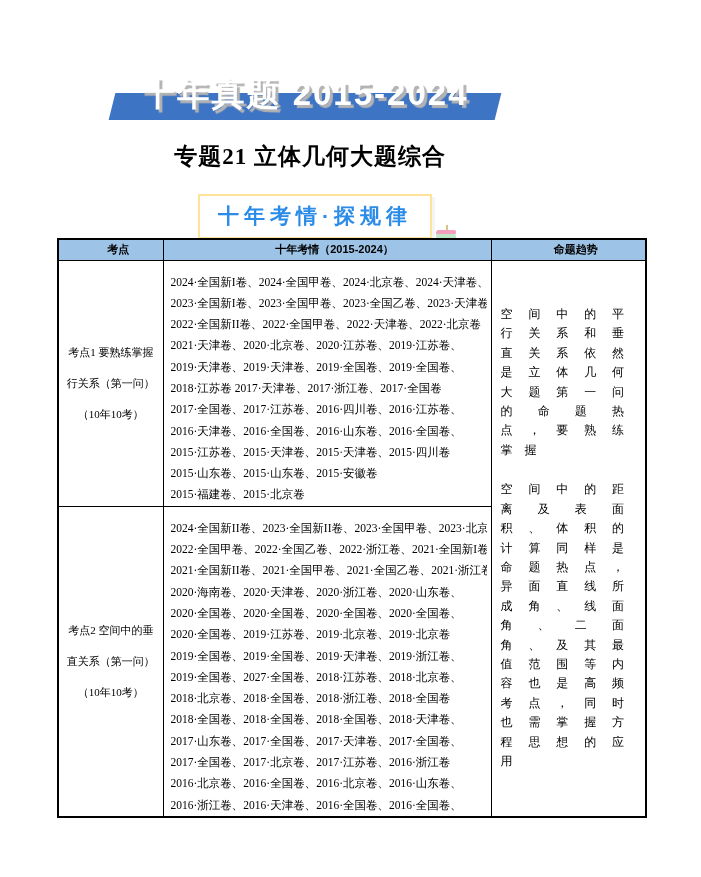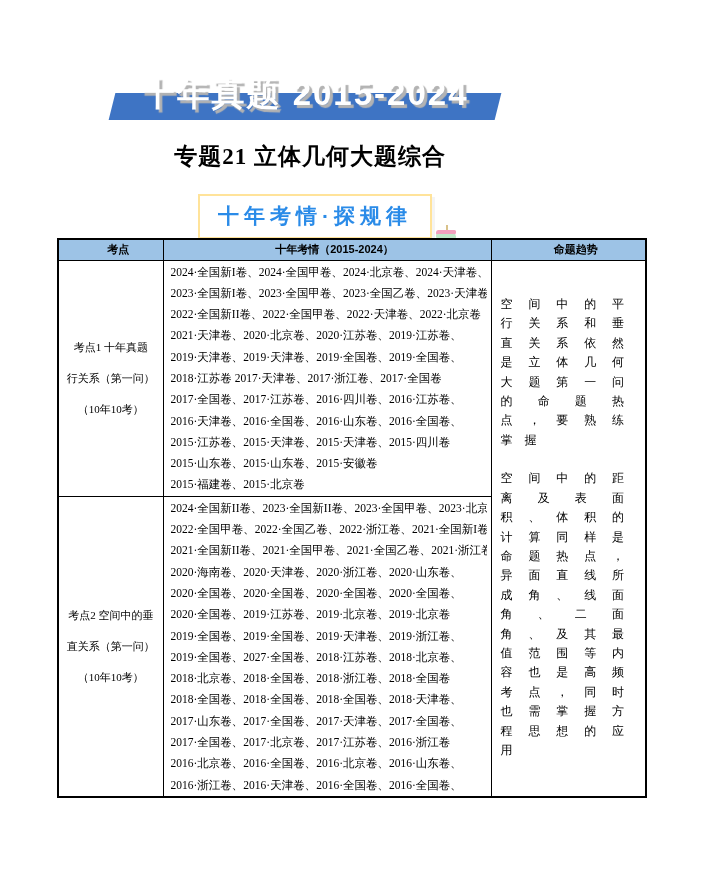--- a/index.html
+++ b/index.html
@@ -40,27 +40,27 @@
   .exam-table th, .exam-table td { border:1px solid #000; vertical-align:middle; }
   .exam-table thead tr { height:21px; }
   .exam-table th { background:#9DC3E6; font-family:"Liberation Sans","DejaVu Sans",sans-serif;
                    font-weight:bold; font-size:11px; text-align:center;padding-left:15px; }
   col.c1 { width:105px; } col.c2 { width:328px; } col.c3 { width:155px; }
 
   tr.row1 { height:235px; }
   tr.row2 { height:299px; }
 
   td.topic-cell { text-align:center; font-size:11px; line-height:31px; padding:0 2px; }
-  td.exam-cell { padding:1px 4px 0 7px;margin-left:20px; }
+  td.exam-cell { padding:11px 4px 0 7px;margin-left:20px; }
   .exam-line { font-size:11.5px; line-height:21.3px; white-space:nowrap; overflow:hidden; }
 
   td.trend-cell { padding:4px 9px;margin-top:32px; }
   .trend-par { font-size:12px; line-height:19.4px; letter-spacing:12px;
                text-align:justify; margin-bottom:20px; }
-  .trend-par:last-child { margin-bottom:0;font-family:Liberation Mono, monospace; }
+  .trend-par:last-child { margin-bottom:0; }
 </style>
 </head>
 <body>
 
 <div class="banner-wrap">
   <div class="banner-ribbon"></div>
   <div class="banner-title">十年真题 2015-2024</div>
 </div>
 
 <div class="page-title">专题21 立体几何大题综合</div>
@@ -87,21 +87,21 @@
     <tr>
       <th>考点</th>
       <th>十年考情（2015-2024）</th>
       <th>命题趋势</th>
     </tr>
   </thead>
   <tbody>
     <tr class="row1">
       <td class="topic-cell">
         <div>
-            <div class="topic-line">考点1 十年真题</div>
+            <div class="topic-line">考点1 要熟练掌握</div>
             <div class="topic-line">行关系（第一问）</div>
             <div class="topic-line">（10年10考）</div>
           </div>
       </td>
       <td class="exam-cell">
         <div>
             <div class="exam-line">2024·全国新I卷、2024·全国甲卷、2024·北京卷、2024·天津卷、</div>
             <div class="exam-line">2023·全国新I卷、2023·全国甲卷、2023·全国乙卷、2023·天津卷、</div>
             <div class="exam-line">2022·全国新II卷、2022·全国甲卷、2022·天津卷、2022·北京卷</div>
             <div class="exam-line">2021·天津卷、2020·北京卷、2020·江苏卷、2019·江苏卷、</div>

